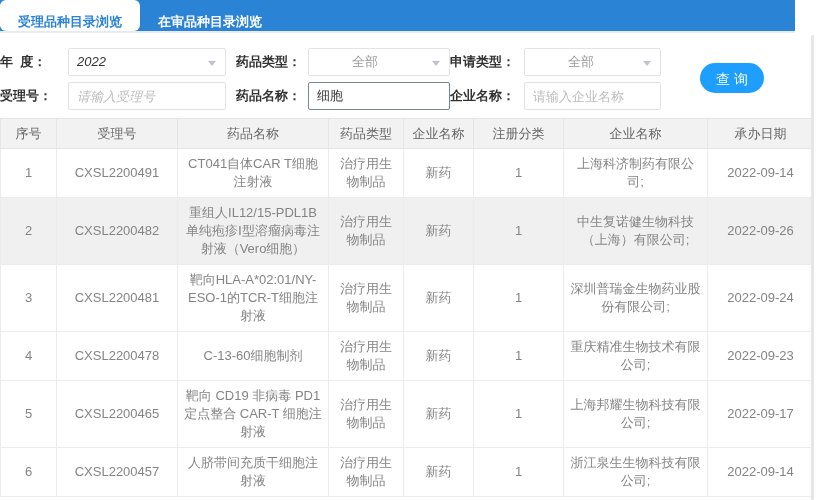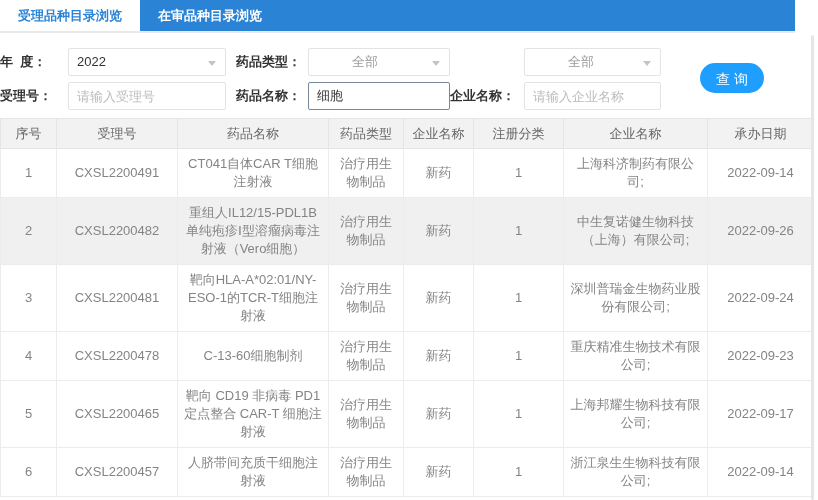--- a/index.html
+++ b/index.html
@@ -12,21 +12,21 @@
   .stage { position: relative; width: 818px; height: 500px; }
 
   
   .tabbar {
     position: absolute; top: 0; left: 0; width: 795px; height: 31px;
     background: #2b83d6; display: flex;
   }
   .tab {
     height: 31px; line-height: 31px; text-align: center;
     font-weight: bold; font-size: 13px; color: #ffffff;
-    cursor: pointer; padding: 0 18px; min-width: 121px;
+    cursor: pointer; padding: 6px 18px; min-width: 121px; border-radius: 6px;
   }
   .tab.active { background: #ffffff; color: #2b83d6; }
   .hairline {
     position: absolute; top: 31px; left: 0; width: 795px; height: 2px;
     background: #e7ebee;
   }
 
   
   .form { position: absolute; top: 33px; left: 0; width: 795px; height: 85px; background: #fff; }
   .frow { position: absolute; left: 0; width: 795px; height: 28px; }
@@ -37,21 +37,21 @@
     font-weight: bold; color: #333; white-space: pre;
   }
   .lbl.p1 { left: 0;   width: 62px;  }
   .lbl.p2 { left: 236px; width: 68px; }
   .lbl.p3 { left: 450px; width: 68px; }
   .ctl {
     position: absolute; height: 28px; border: 1px solid #e3e3e3;
     border-radius: 2px; background: #fff; color: #333;
     font-size: 13px; line-height: 26px; padding: 0 8px;
   }
-  .ctl.c1 { left: 68px;  width: 158px; }
+  .ctl.c1 { left: 68px;  width: 158px; font-style: italic; }
   .ctl.c2 { left: 308px; width: 142px; }
   .ctl.c3 { left: 524px; width: 137px; }
   .select { cursor: pointer; }
   .select .val { display: block; overflow: hidden; }
   .select .val.muted { color: #9a9a9a; margin-left: 35px; }
   .caret {
     position: absolute; right: 9px; top: 12px; width: 0; height: 0;
     border-left: 4px solid transparent; border-right: 4px solid transparent;
     border-top: 5px solid #c0c4cc;
   }
@@ -105,20 +105,21 @@
       <span class="lbl p1">年  度：</span>
       <div class="ctl c1 select">
         <span class="val">2022</span>
         <i class="caret"></i>
       </div>
       <span class="lbl p2">药品类型：</span>
       <div class="ctl c2 select">
         <span class="val muted">全部</span>
         <i class="caret"></i>
       </div>
+      <span class="lbl p3">申请类型：</span>
       <div class="ctl c3 select">
         <span class="val muted">全部</span>
         <i class="caret"></i>
       </div>
     </div>
 
     <div class="frow r2">
       <span class="lbl p1">受理号：</span>
       <input class="ctl c1" type="text" placeholder="请输入受理号" style="">
       <span class="lbl p2">药品名称：</span>

